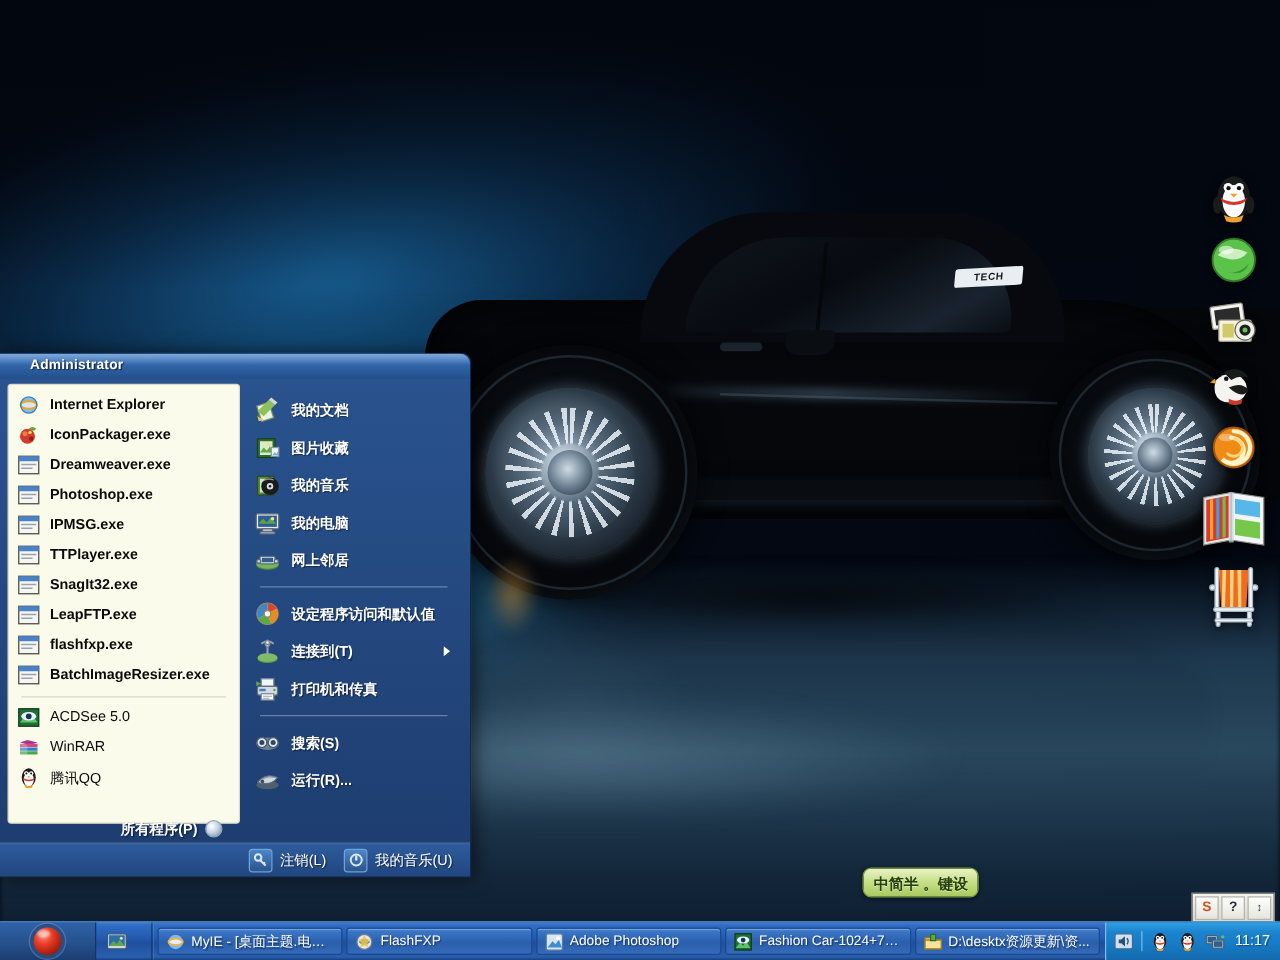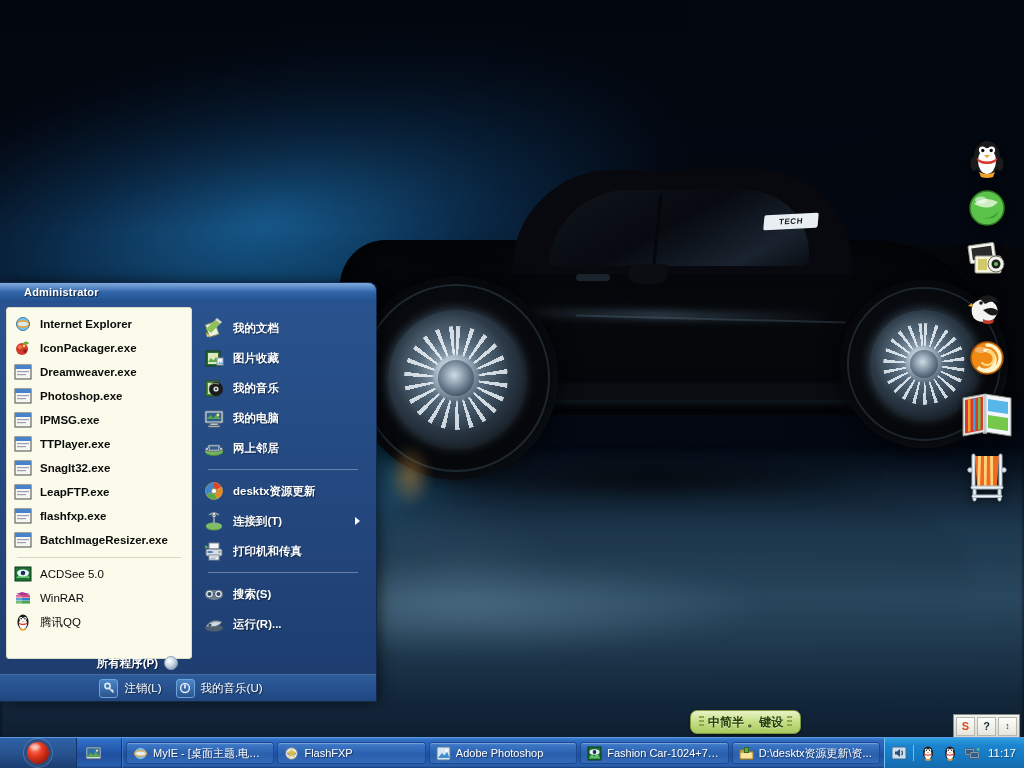--- a/index.html
+++ b/index.html
@@ -129,31 +129,31 @@
   .allprog .ball{width:12px;height:12px;border-radius:50%;
     background:radial-gradient(circle at 35% 32%,#ffffff,#c9d7e6 45%,#6f86a0 100%);
     border:1px solid #90a6bd;}
 
   .sm-footer{position:absolute;left:0;bottom:0;width:376px;height:27px;
     background:linear-gradient(to bottom,#2e5c9c 0%,#23488
 
 0 100%);
     background:linear-gradient(to bottom,#2e5c9c 0%,#214680 100%);
     border-top:1px solid rgba(255,255,255,.18);
-    border-radius:0 0 0 0;display:flex;align-items:center;justify-content:center;gap:14px;padding-right:14px;box-sizing:border-box;}
+    border-radius:0 0 0 0;display:flex;align-items:center;justify-content:flex-end;gap:14px;padding-right:14px;box-sizing:border-box;}
   .footer-btn{display:flex;align-items:center;gap:6px;cursor:default;}
   .footer-btn .fbi{width:17px;height:17px;border-radius:3px;display:flex;align-items:center;justify-content:center;
     background:linear-gradient(to bottom,#4c86c9,#2a548d);border:1px solid #6ea3d8;}
   .footer-btn .lbl{color:#fff;font-size:11.5px;text-shadow:1px 1px 1px rgba(0,0,0,.5);}
 
   
-  #imebar{position:absolute;left:690px;top:710px;height:22px;
+  #imebar{position:absolute;left:690px;top:694px;height:22px;
     display:flex;align-items:center;gap:4px;padding:0 8px;
     background:linear-gradient(to bottom,#e9f3c8 0%,#c9e08a 45%,#a7c95f 100%);
-    border:1px solid #7d9a3e;border-radius:7px;box-shadow:0 1px 3px rgba(0,0,0,.5);}
+    border:1px solid #7d9a3e;border-radius:7px;box-shadow:0 1px 3px rgba(0,0,0,.5);flex-direction:column;}
   #imebar .ime-txt{font-size:12px;color:#24410c;font-weight:bold;text-shadow:0 1px 0 rgba(255,255,255,.45);white-space:nowrap;}
   #imebar .ime-grip{width:5px;height:12px;background:repeating-linear-gradient(to bottom,#8ba84d 0 2px,transparent 2px 4px);}
 
   
   #taskbar{position:absolute;left:0;bottom:0;width:1024px;height:30px;
     background:linear-gradient(to bottom,#3f7fd4 0%,#2f6cc4 8%,#245bb0 40%,#1f4f9e 55%,#2a5fae 92%,#17407f 100%);
     border-top:1px solid #5b9ae0;display:flex;align-items:center;}
   #startbtn{width:76px;height:30px;position:relative;flex:0 0 76px;
     background:linear-gradient(to bottom,#2f62a8 0%,#27538f 50%,#1b3e72 100%);
     border-right:1px solid #13346b;display:flex;align-items:center;justify-content:center;}
@@ -578,21 +578,21 @@
           <span class="ic">
             <svg width="22" height="22" viewBox="0 0 22 22">
               <circle cx="11" cy="11" r="8.5" fill="#f2e4c8" stroke="#9a8a66"></circle>
               <path d="M11 11 L11 2.5 A8.5 8.5 0 0 1 18.4 7 Z" fill="#d9462f"></path>
               <path d="M11 11 L18.4 7 A8.5 8.5 0 0 1 14 19 Z" fill="#e88a22"></path>
               <path d="M11 11 L14 19 A8.5 8.5 0 0 1 3.5 14.5 Z" fill="#5ba84a"></path>
               <path d="M11 11 L3.5 14.5 A8.5 8.5 0 0 1 11 2.5 Z" fill="#3f86c8"></path>
               <circle cx="11" cy="11" r="2.6" fill="#fdfdf6" stroke="#9a8a66"></circle>
             </svg>
           </span>
-          <span class="lbl">desktx资源更新</span>
+          <span class="lbl">设定程序访问和默认值</span>
         </div>
 
         <div class="mi">
           <span class="ic">
             <svg width="22" height="22" viewBox="0 0 22 22">
               <ellipse cx="11" cy="17" rx="8" ry="3.4" fill="#5d9a48"></ellipse>
               <ellipse cx="11" cy="16" rx="8" ry="3.4" fill="#7fbd63"></ellipse>
               <rect x="10.2" y="6" width="1.6" height="10" fill="#9aa6b2"></rect>
               <path d="M11 2 q-4 3 0 6 q4 -3 0 -6z" fill="#cfd8e0" stroke="#7b8894"></path>
               <path d="M6 5 q5 -4 10 0" stroke="#9aa6b2" stroke-width="1.4" fill="none"></path>

